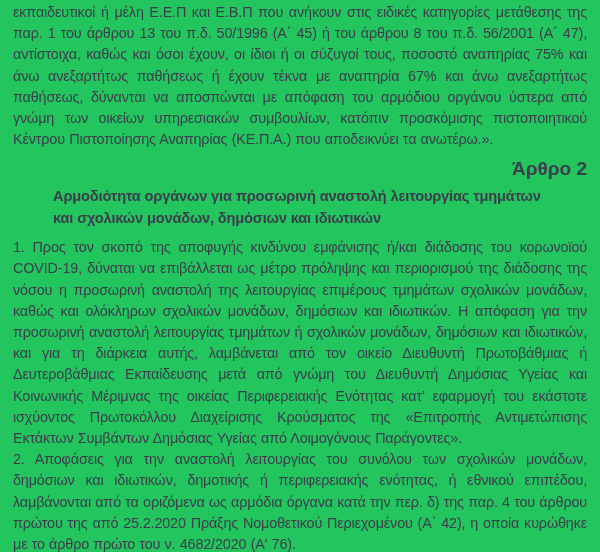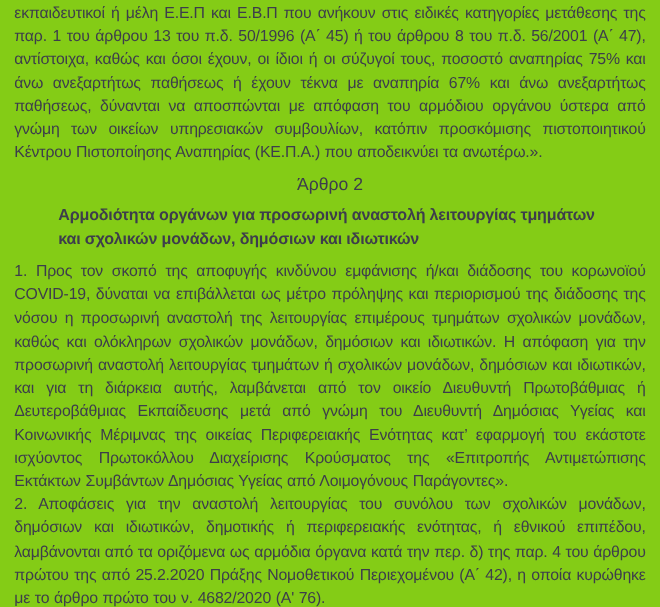--- a/index.html
+++ b/index.html
@@ -12,36 +12,36 @@
     height: 552px;
     overflow: hidden;
     font-family: "Liberation Sans", "DejaVu Sans", sans-serif;
     color: #3d3d4c;
   }
   .page {
     box-sizing: border-box;
     width: 600px;
     height: 552px;
     padding: 2px 13px 0 13px;
-    background: #84cc16;
+    background: #22c55e;
   }
   .para {
     margin: 0;
     font-size: 14.4px;
     line-height: 21.2px;
     letter-spacing: -0.15px;
     text-align: justify;
     word-spacing: 0.4px;
   }
   .article-title {
     margin: 8px 0 7px 0;
-    font-size: 16px;
+    font-size: 19px;
     line-height: 21px;
-    font-weight: normal;
-    text-align: center;
+    font-weight: bold;
+    text-align: right;
   }
   .article-subtitle {
     margin: 0 0 8px 0;
     padding: 0 40px;
     font-size: 14.6px;
     line-height: 21.4px;
     letter-spacing: -0.15px;
     font-weight: bold;
   }
 </style>

